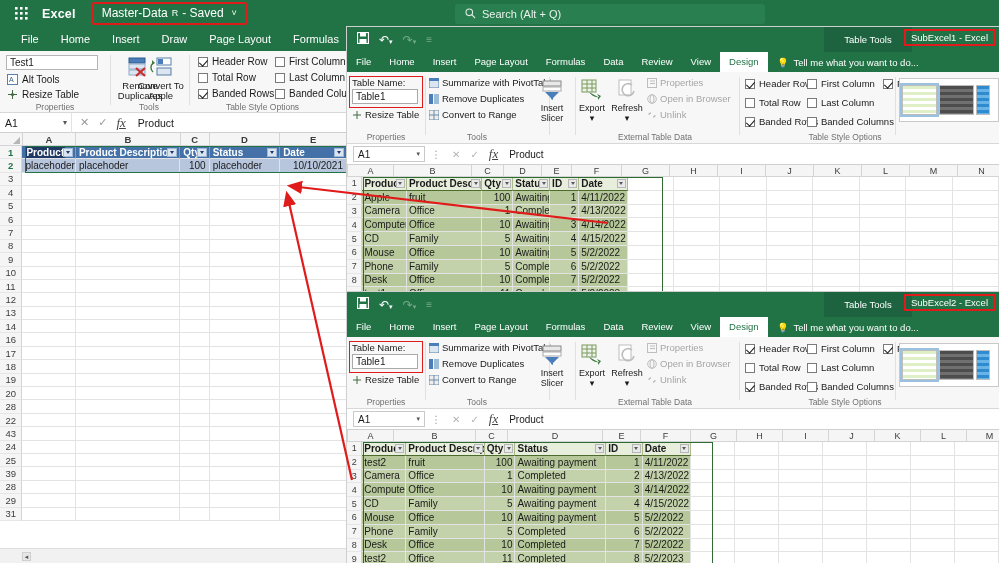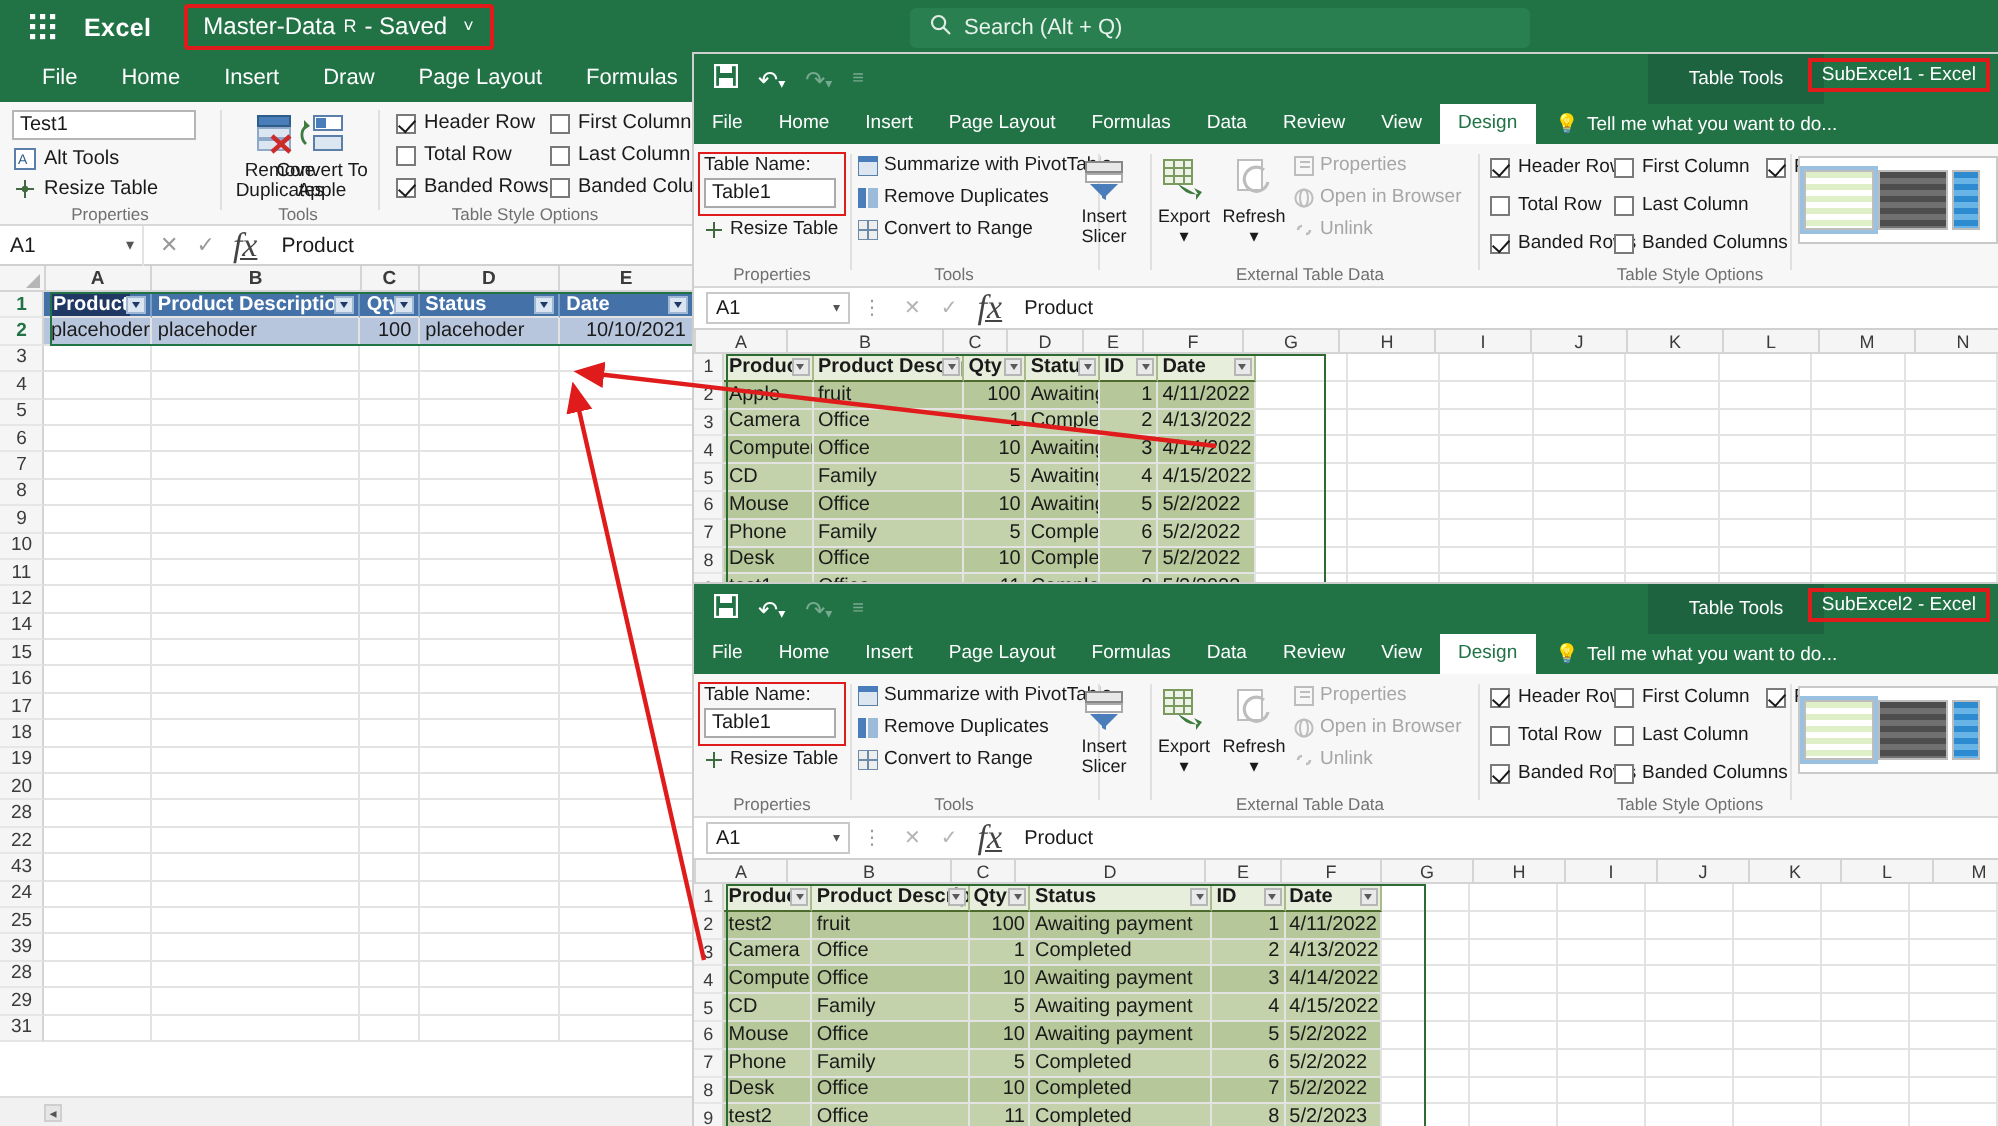--- a/index.html
+++ b/index.html
@@ -81,21 +81,21 @@
 
   
   .fbar {
     position:absolute; left:0; width:347px; height:20px; top:113px;
     background:#fff; border-bottom:1px solid #d0d0d0; display:flex; align-items:center;
   }
   .namebox { width:72px; height:20px; display:flex; align-items:center; padding-left:5px;
     font-size:10.5px; color:#1a1a1a; border-right:1px solid #e3e3e3; justify-content:space-between; padding-right:4px;}
   .namebox .cv { font-size:8px; color:#555; }
   .fbtns { display:flex; align-items:center; gap:9px; padding:0 8px; color:#9a9a9a; font-size:11px; }
-  .fx { font-style:italic; font-family:"Liberation Serif", serif; color:#444; font-size:17px;text-decoration:underline; }
+  .fx { font-style:italic; font-family:"Liberation Serif", serif; color:#444; font-size:13px;text-decoration:underline; }
   .fcontent { font-size:10.5px; color:#1a1a1a; padding-left:4px; }
 
   
   .sheet { position:absolute; left:0; top:133px; width:347px; height:415px; background:#fff; overflow:hidden; }
   .colhead-row { display:flex; height:13px; background:#f5f5f5; }
   .corner { width:25px; height:13px; background:#f5f5f5; border-right:1px solid #d4d4d4; border-bottom:1px solid #d4d4d4; position:relative; }
   .corner::after { content:""; position:absolute; right:2px; bottom:1px; border-style:solid; border-width:0 0 7px 7px; border-color:transparent transparent #b6b6b6 transparent; }
   .colh { height:13px; background:#f5f5f5; border-right:1px solid #d4d4d4; border-bottom:1px solid #d4d4d4;
     font-size:9.5px; color:#3b3b3b; display:flex; align-items:center; justify-content:center; font-weight:bold; }
   .row { display:flex; height:13.4px; }
@@ -445,29 +445,29 @@
         </div>
         <div class="row">
           <div class="rowh">12</div>
           <div class="cell" style="width: 59px;"></div>
           <div class="cell" style="width: 116px;"></div>
           <div class="cell" style="width: 32px;"></div>
           <div class="cell" style="width: 78px;"></div>
           <div class="cell" style="width: 74px;"></div>
         </div>
         <div class="row">
+          <div class="rowh">13</div>
+          <div class="cell" style="width: 59px;"></div>
+          <div class="cell" style="width: 116px;"></div>
+          <div class="cell" style="width: 32px;"></div>
+          <div class="cell" style="width: 78px;"></div>
+          <div class="cell" style="width: 74px;"></div>
+        </div>
+        <div class="row">
           <div class="rowh">14</div>
-          <div class="cell" style="width: 59px;"></div>
-          <div class="cell" style="width: 116px;"></div>
-          <div class="cell" style="width: 32px;"></div>
-          <div class="cell" style="width: 78px;"></div>
-          <div class="cell" style="width: 74px;"></div>
-        </div>
-        <div class="row">
-          <div class="rowh">15</div>
           <div class="cell" style="width: 59px;"></div>
           <div class="cell" style="width: 116px;"></div>
           <div class="cell" style="width: 32px;"></div>
           <div class="cell" style="width: 78px;"></div>
           <div class="cell" style="width: 74px;"></div>
         </div>
         <div class="row">
           <div class="rowh">16</div>
           <div class="cell" style="width: 59px;"></div>
           <div class="cell" style="width: 116px;"></div>

